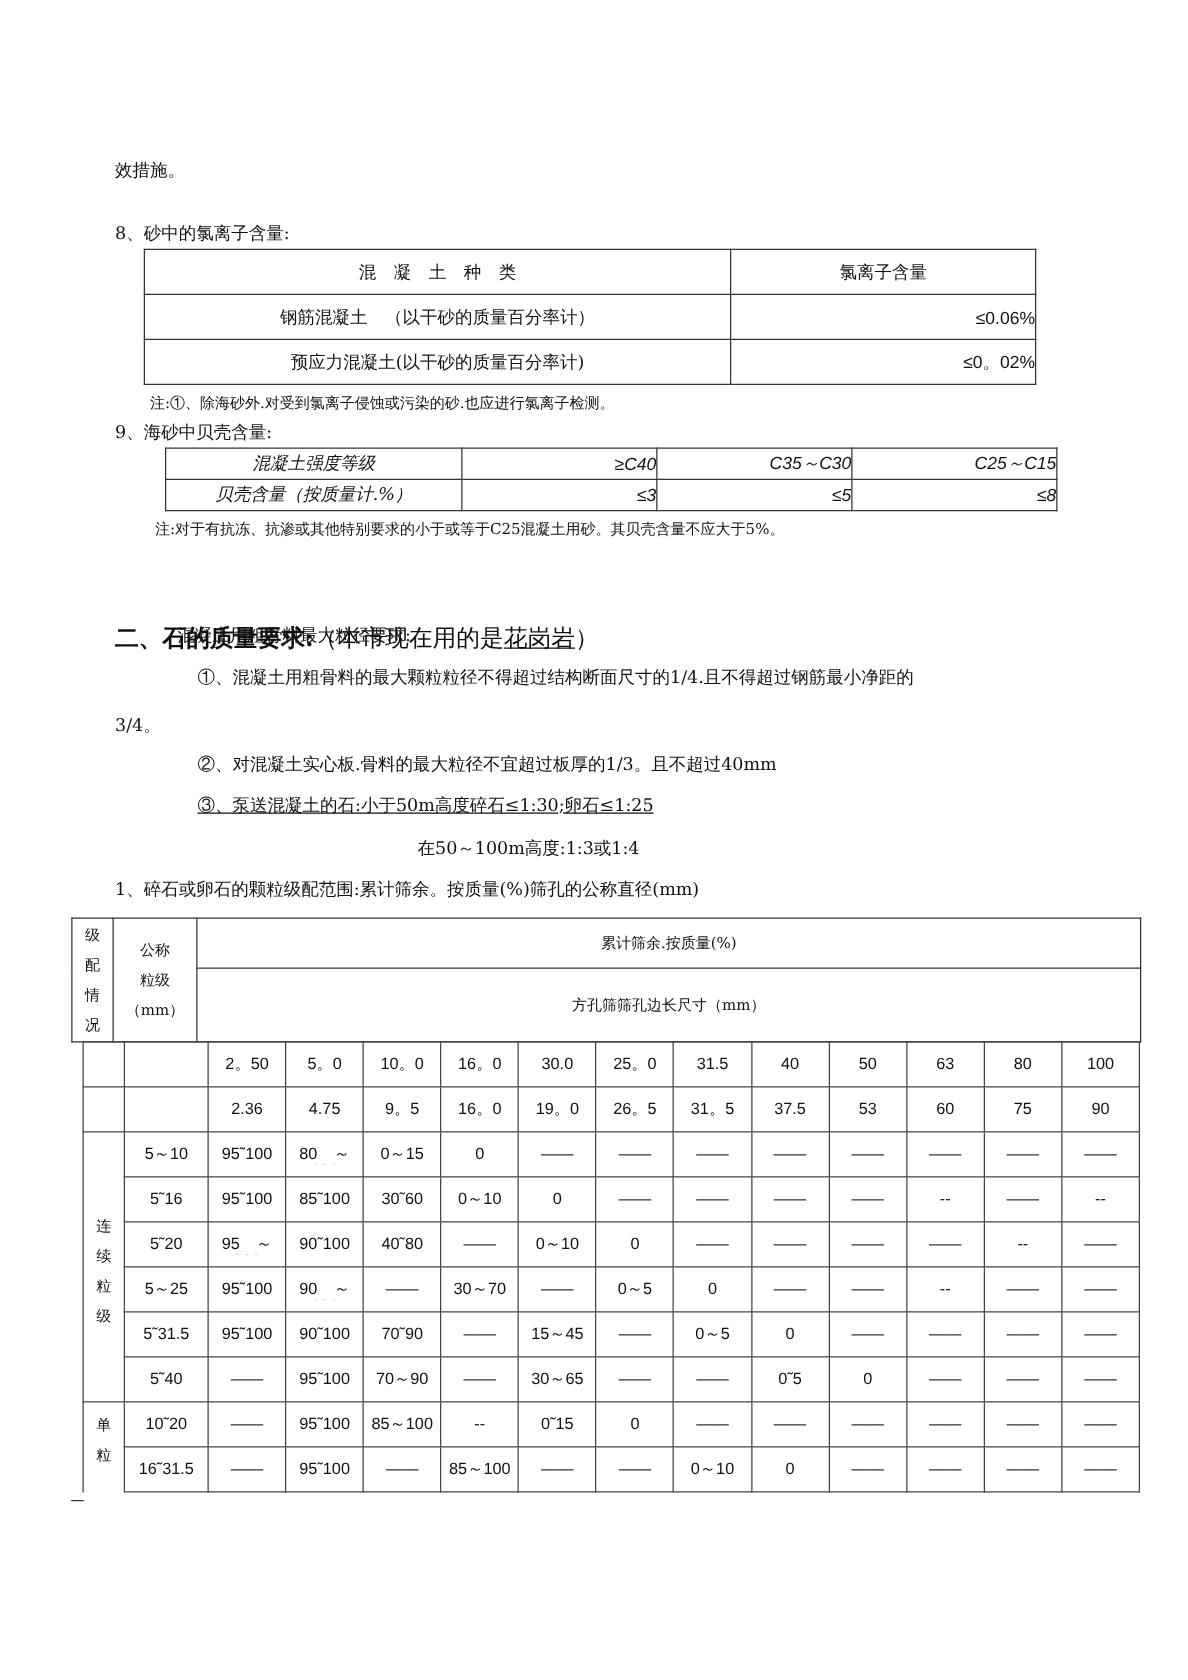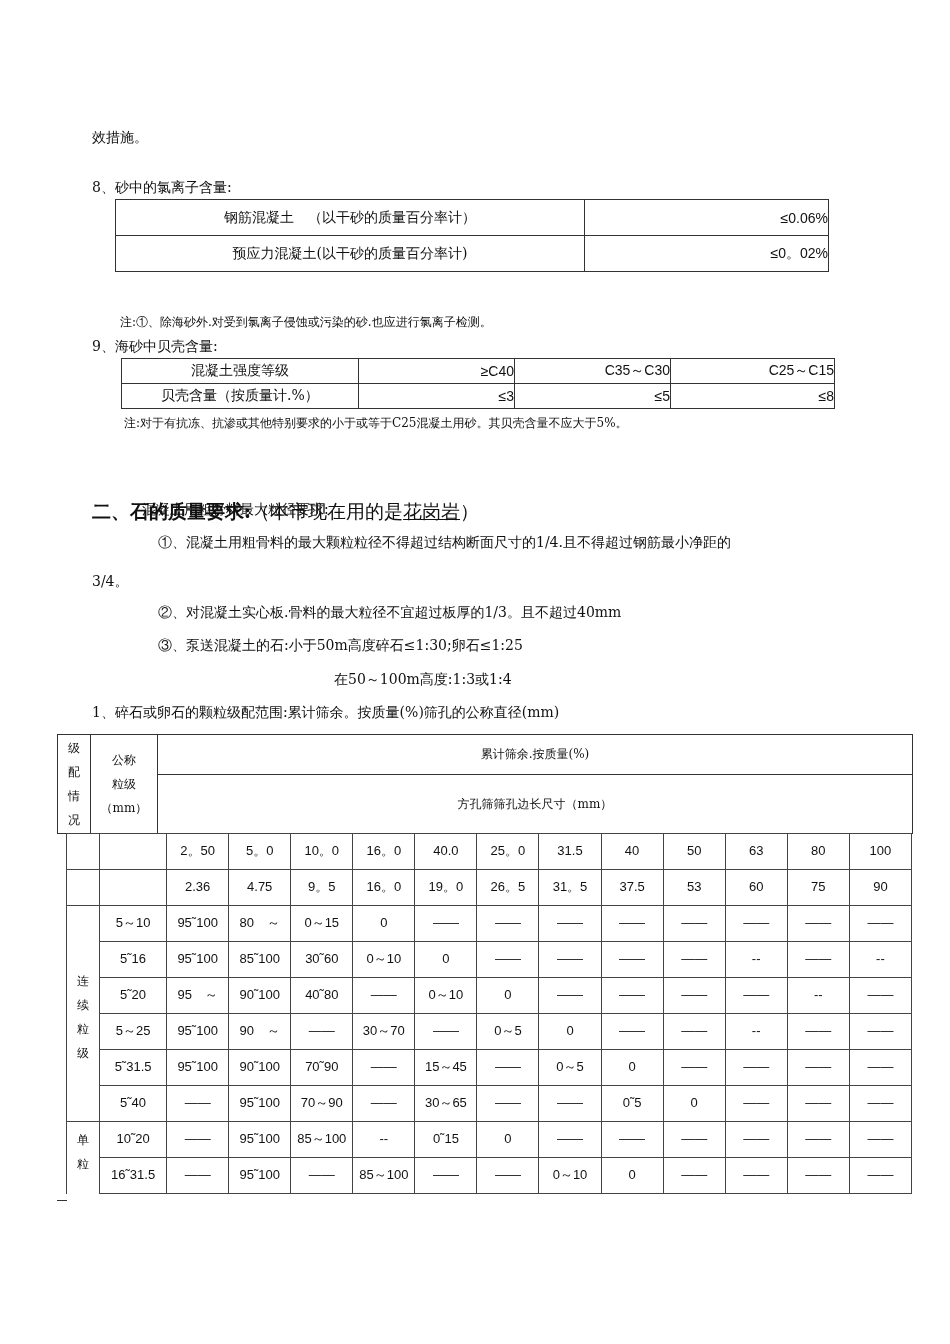--- a/index.html
+++ b/index.html
@@ -30,34 +30,38 @@
 
 <div class="abs txt" style="left:92px; top:130px;">效措施。</div>
 
 <div class="abs txt" style="left:92px; top:180px;">8、砂中的氯离子含量:</div>
 <table class="t1" style="left:115px; top:199px; width:713px;">
   <colgroup>
       <col style="width:469px">
       <col style="width:244px">
     </colgroup>
   <tbody>
+      <tr>
+    <td>混　凝　土　种　类</td>
+    <td>氯离子含量</td>
+  </tr>
   <tr>
     <td>钢筋混凝土　（以干砂的质量百分率计）</td>
     <td class="sans">≤0.06%</td>
   </tr>
   <tr>
     <td>预应力混凝土(以干砂的质量百分率计)</td>
     <td class="sans">≤0。02%</td>
   </tr>
 </tbody>
   </table>
 <div class="abs txt small" style="left:120px; top:316px;">注:①、除海砂外.对受到氯离子侵蚀或污染的砂.也应进行氯离子检测。</div>
 
 <div class="abs txt" style="left:92px; top:339px;">9、海砂中贝壳含量:</div>
-<table class="t2" style="left:121px; top:358px; width:713px;">
+<table class="t2" style="left:132px; top:358px; width:713px;font-style:italic;">
   <colgroup>
       <col style="width:237px">
       <col style="width:156px">
       <col style="width:156px">
       <col style="width:164px">
     </colgroup>
   <tbody>
       <tr>
     <td>混凝土强度等级</td>
     <td class="sans">≥C40</td>
@@ -75,21 +79,21 @@
 <div class="abs txt small" style="left:124px; top:417px;">注:对于有抗冻、抗渗或其他特别要求的小于或等于C25混凝土用砂。其贝壳含量不应大于5%。</div>
 
 <div class="abs txt heading" style="left:92px; top:462px;margin-top:40px;">
   <span>二、石的质量要求:</span><span class="paren">（本市现在用的是</span><span class="paren u">花岗岩</span><span class="paren">）</span>
 </div>
 
 <div class="abs txt" style="left:142px; top:502px;">混凝土用粗骨料最大粒径要求:</div>
 <div class="abs txt" style="left:158px; top:535px;">①、混凝土用粗骨料的最大颗粒粒径不得超过结构断面尺寸的1/4.且不得超过钢筋最小净距的</div>
 <div class="abs txt" style="left:92px; top:574px;">3/4。</div>
 <div class="abs txt" style="left:158px; top:605px;">②、对混凝土实心板.骨料的最大粒径不宜超过板厚的1/3。且不超过40mm</div>
-<div class="abs txt" style="left:158px; top:638px;">③、泵送混凝土的石:小于50m高度碎石≤1:30;卵石≤1:25</div>
+<div class="abs txt" style="left:158px; top:638px;text-decoration:underline;">③、泵送混凝土的石:小于50m高度碎石≤1:30;卵石≤1:25</div>
 <div class="abs txt" style="left:334px; top:672px;">在50～100m高度:1:3或1:4</div>
 <div class="abs txt" style="left:92px; top:705px;">1、碎石或卵石的颗粒级配范围:累计筛余。按质量(%)筛孔的公称直径(mm)</div>
 
 <table class="hdr" style="left:57px; top:734px; width:855px;">
   <colgroup>
       <col style="width:33px">
       <col style="width:67px">
       <col style="width:755px">
     </colgroup>
   <tbody>
@@ -131,21 +135,21 @@
       <col style="width:62px">
   </colgroup>
   <tbody>
       <tr>
     <td></td>
         <td></td>
     <td>2。50</td>
     <td>5。0</td>
     <td>10。0</td>
     <td>16。0</td>
-    <td>40.0</td>
+    <td>30.0</td>
     <td>25。0</td>
     <td>31.5</td>
     <td>40</td>
     <td>50</td>
     <td>63</td>
     <td>80</td>
     <td>100</td>
   </tr>
   <tr>
     <td></td>

